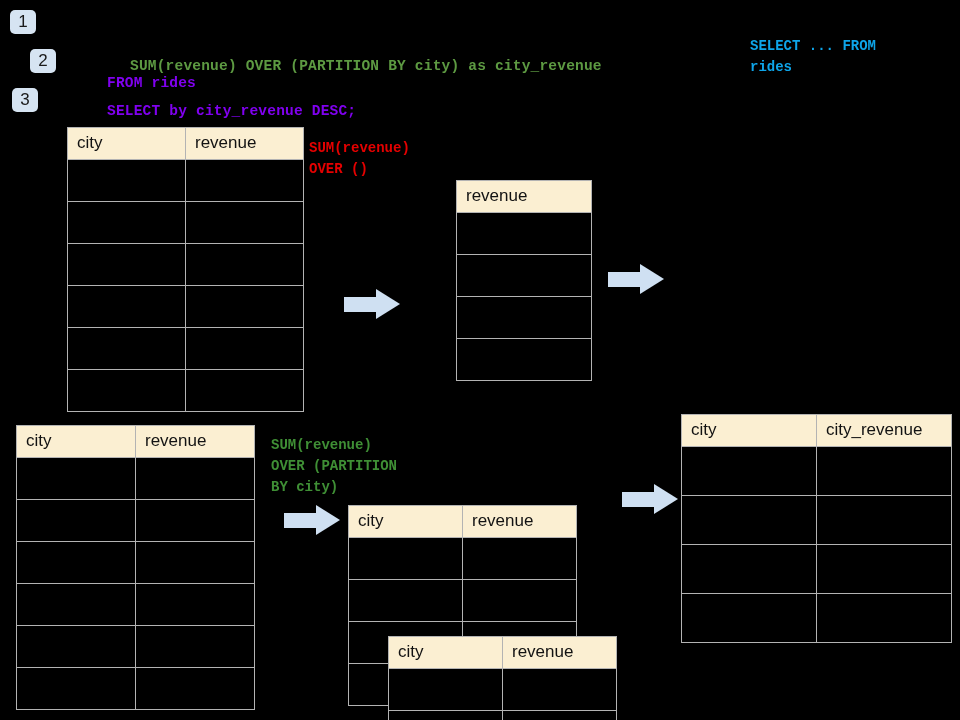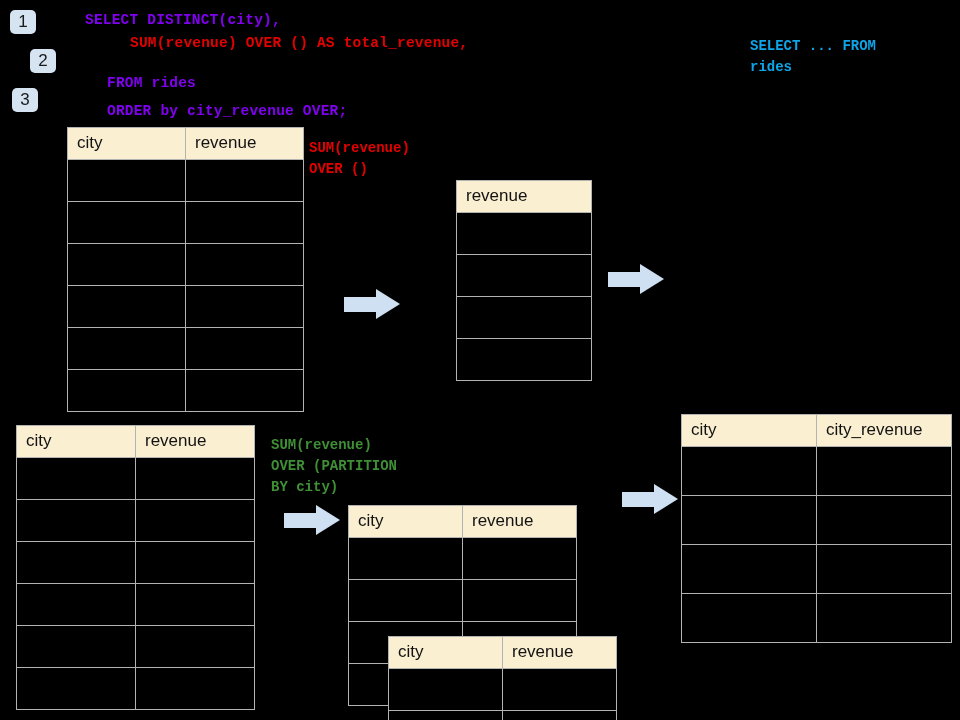--- a/index.html
+++ b/index.html
@@ -109,24 +109,23 @@
     border-left: 24px solid #cfe0f2;
   }
 </style>
 </head>
 <body>
 
 <div id="canvas">
     <div class="badge" style="left: 10px; top: 10px;">1</div>
     <div class="badge" style="left: 30px; top: 49px;">2</div>
     <div class="badge" style="left: 12px; top: 88px;">3</div>
-    <div class="sql sql-purple" style="left: 85px; top: 12px;">SELECT DISTINCT(city),</div>
-    <div class="sql sql-red" style="left: 130px; top: 35px;">SUM(revenue) OVER () AS total_revenue,</div>
+    <div class="sql sql-green" style="left: 130px; top: 58px;">SUM(revenue) OVER (PARTITION BY city) as city_revenue</div>
     <div class="sql sql-purple" style="left: 107px; top: 75px;">FROM rides</div>
-    <div class="sql sql-purple" style="left: 107px; top: 103px;">ORDER by city_revenue OVER;</div>
+    <div class="sql sql-purple" style="left: 107px; top: 103px;">SELECT by city_revenue DESC;</div>
     <div class="annot annot-purple" style="left: 750px; top: 36px;">SELECT ... FROM
 rides</div>
     <div class="annot annot-red" style="left: 309px; top: 138px;">SUM(revenue)
 OVER ()</div>
     <div class="annot annot-green" style="left: 271px; top: 435px;">SUM(revenue)
 OVER (PARTITION
 BY city)</div>
     <div class="arrow" style="left: 344px; top: 289px;">
       <div class="shaft"></div>
       <div class="head"></div>

